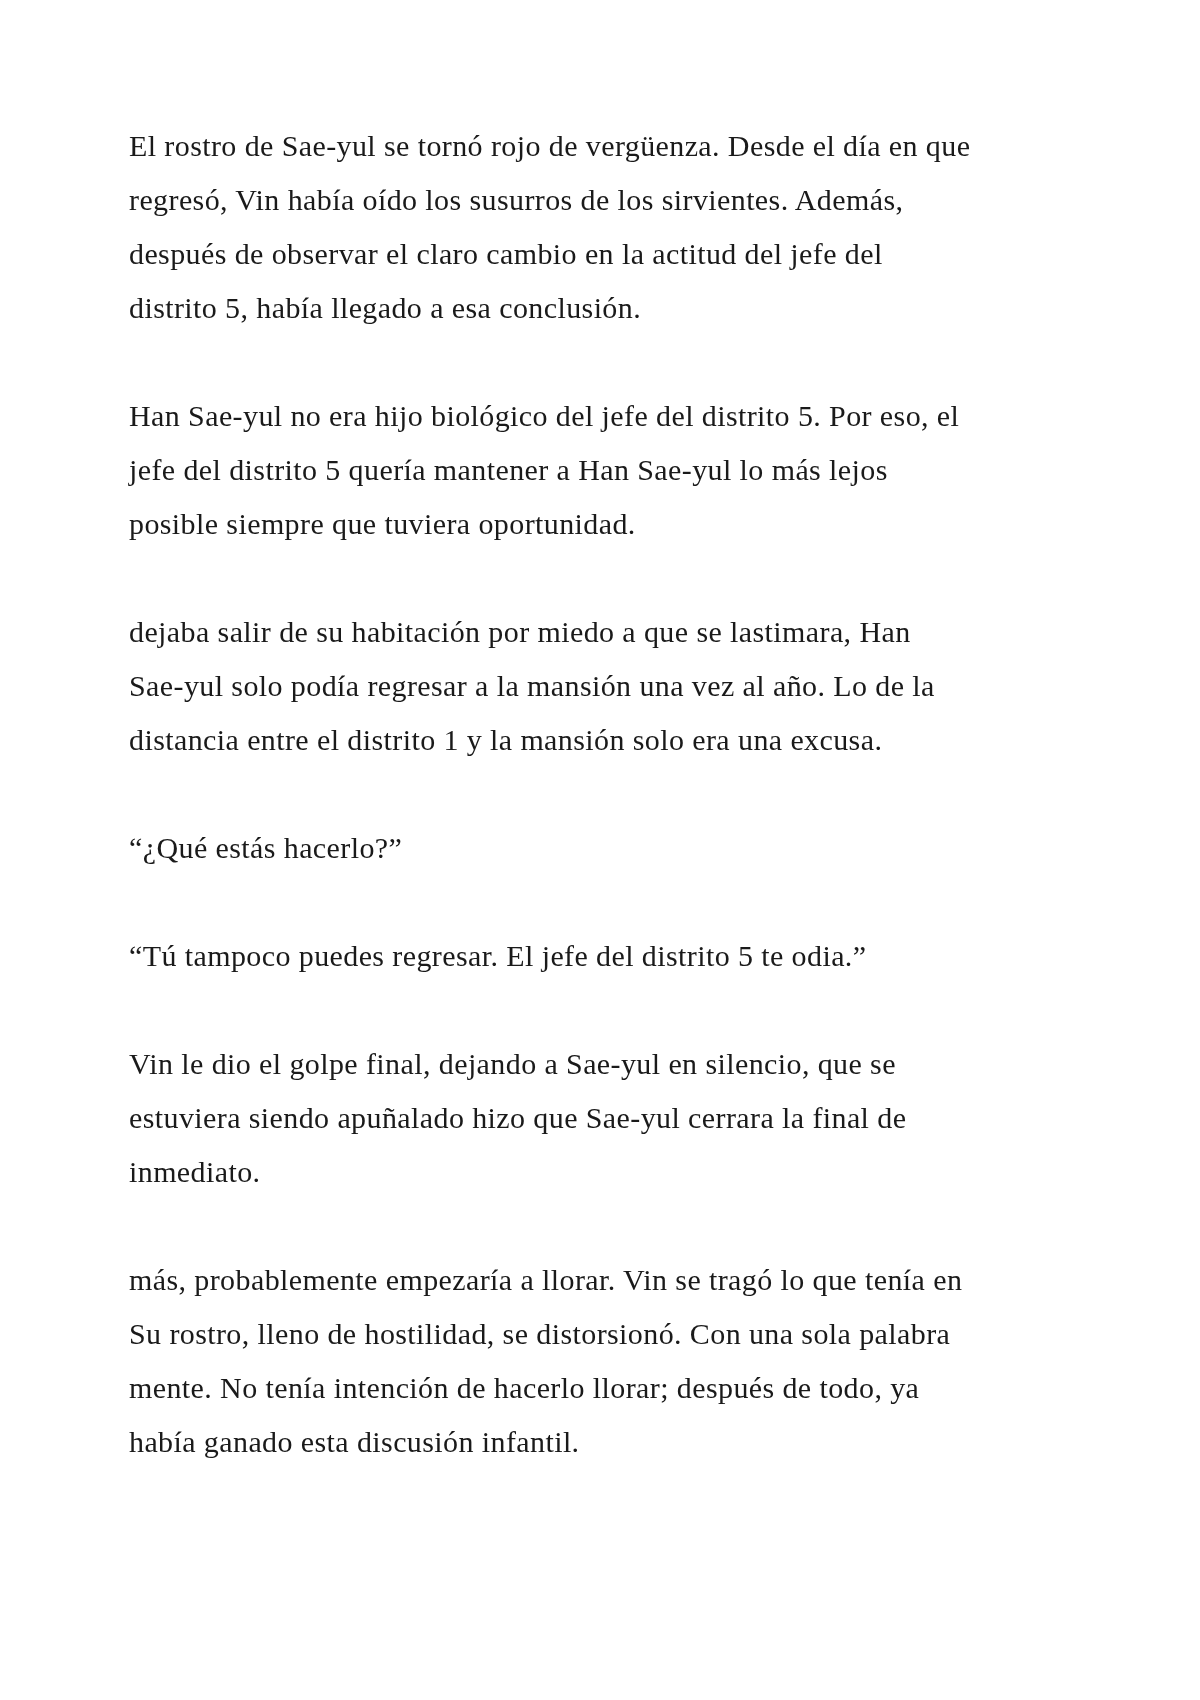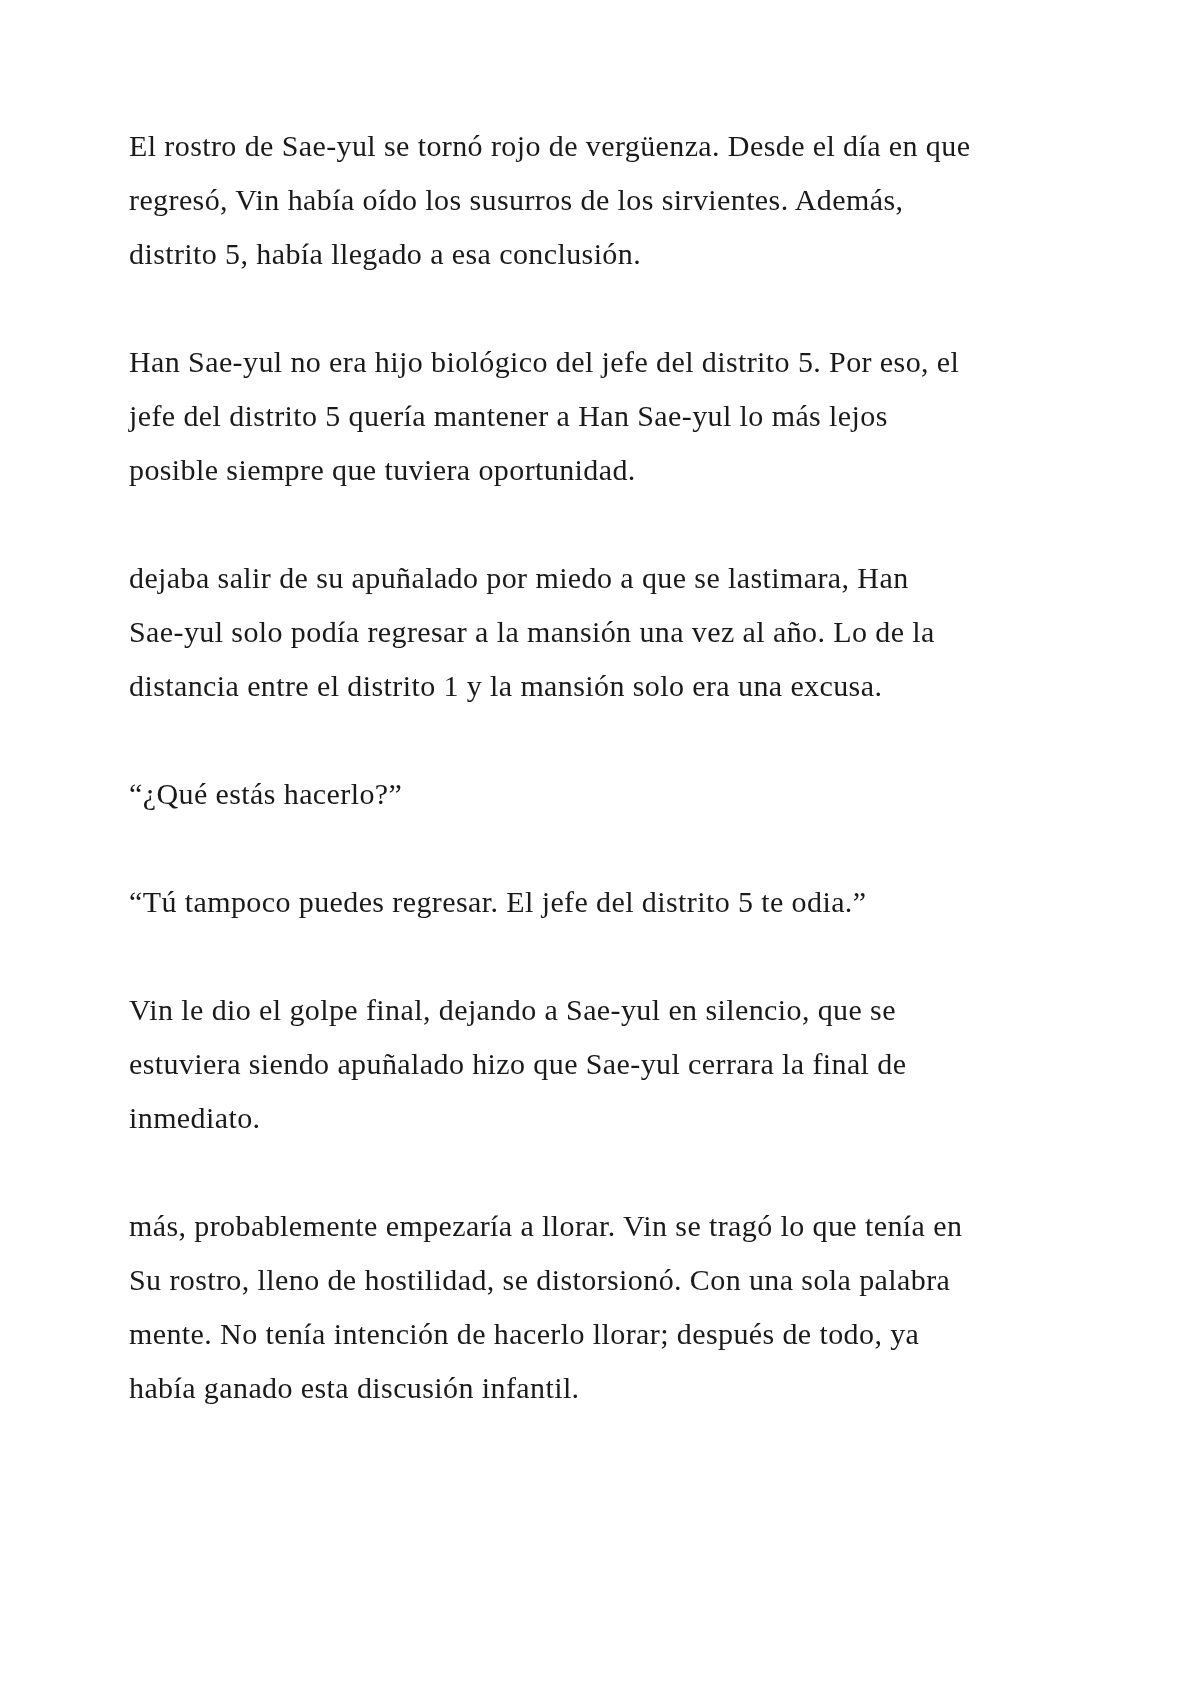--- a/index.html
+++ b/index.html
@@ -35,31 +35,32 @@
     }
   </style>
 </head>
 <body>
 
 <div class="page">
 
   <p class="para">
     <span class="line">El rostro de Sae-yul se tornó rojo de vergüenza. Desde el día en que</span>
     <span class="line">regresó, Vin había oído los susurros de los sirvientes. Además,</span>
+    <span class="line">después de observar el claro cambio en la actitud del jefe del</span>
     <span class="line">distrito 5, había llegado a esa conclusión.</span>
   </p>
 
   <p class="para">
     <span class="line">Han Sae-yul no era hijo biológico del jefe del distrito 5. Por eso, el</span>
     <span class="line">jefe del distrito 5 quería mantener a Han Sae-yul lo más lejos</span>
     <span class="line">posible siempre que tuviera oportunidad.</span>
   </p>
 
   <p class="para">
-    <span class="line">dejaba salir de su apuñalado por miedo a que se lastimara, Han</span>
+    <span class="line">dejaba salir de su habitación por miedo a que se lastimara, Han</span>
     <span class="line">Sae-yul solo podía regresar a la mansión una vez al año. Lo de la</span>
     <span class="line">distancia entre el distrito 1 y la mansión solo era una excusa.</span>
   </p>
 
   <p class="para">
     <span class="line">“¿Qué estás hacerlo?”</span>
   </p>
 
   <p class="para">
     <span class="line">“Tú tampoco puedes regresar. El jefe del distrito 5 te odia.”</span>

